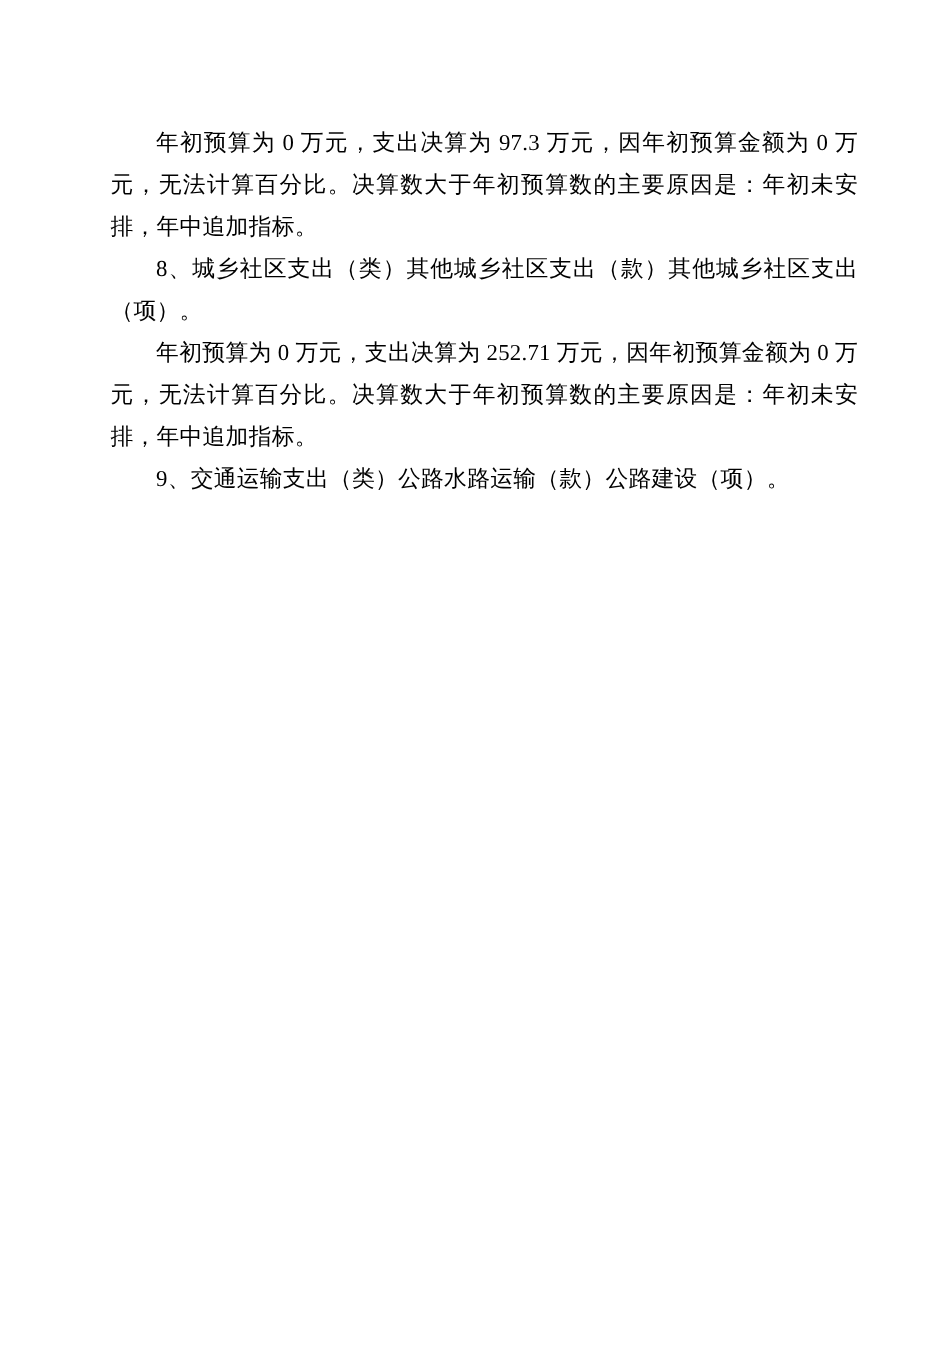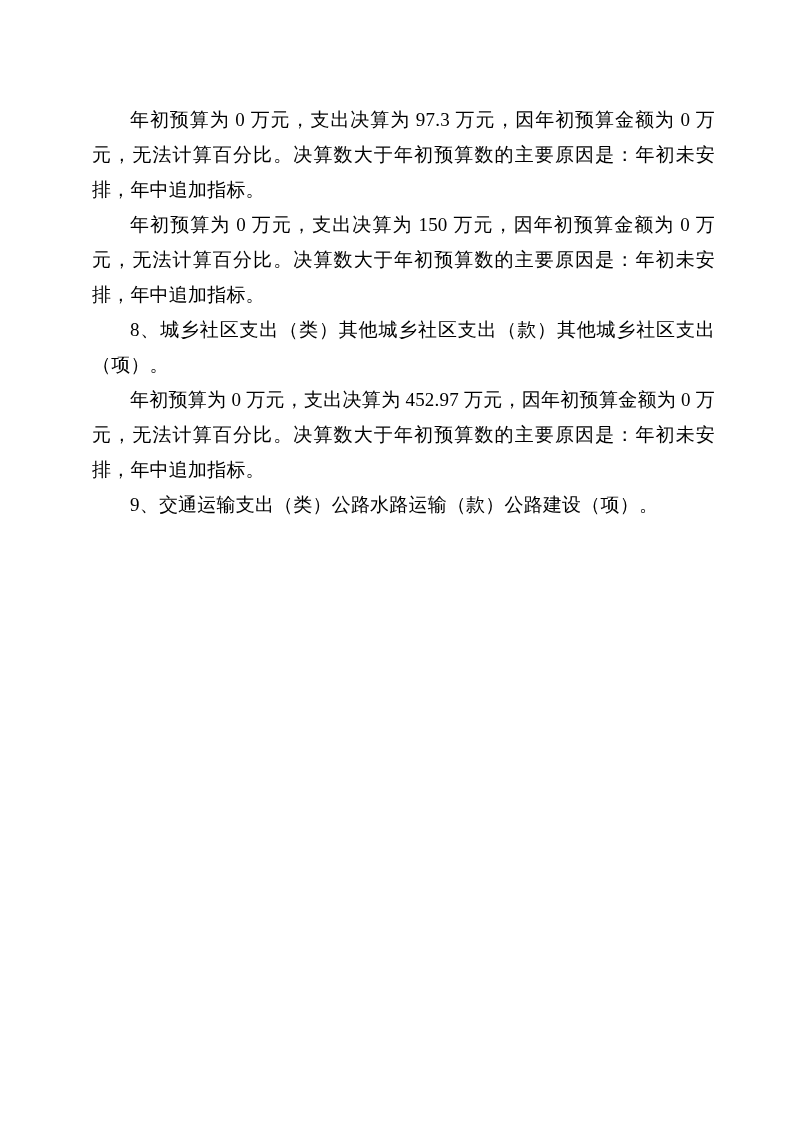--- a/index.html
+++ b/index.html
@@ -26,17 +26,16 @@
     text-align: justify;
     text-indent: 2em;
     letter-spacing: 0.2px;
   }
 </style>
 </head>
 <body>
 
 <div class="page">
   <p class="para">年初预算为 0 万元，支出决算为 97.3 万元，因年初预算金额为 0 万元，无法计算百分比。决算数大于年初预算数的主要原因是：年初未安排，年中追加指标。</p>
-  <p class="para">年初预算为 0 万元，支出决算为 150 万元，因年初预算金额为 0 万元，无法计算百分比。决算数大于年初预算数的主要原因是：年初未安排，年中追加指标。</p>
   <p class="para">8、城乡社区支出（类）其他城乡社区支出（款）其他城乡社区支出（项）。</p>
-  <p class="para">年初预算为 0 万元，支出决算为 452.97 万元，因年初预算金额为 0 万元，无法计算百分比。决算数大于年初预算数的主要原因是：年初未安排，年中追加指标。</p>
+  <p class="para">年初预算为 0 万元，支出决算为 252.71 万元，因年初预算金额为 0 万元，无法计算百分比。决算数大于年初预算数的主要原因是：年初未安排，年中追加指标。</p>
   <p class="para">9、交通运输支出（类）公路水路运输（款）公路建设（项）。</p>
 </div>
 
 </body></html>

